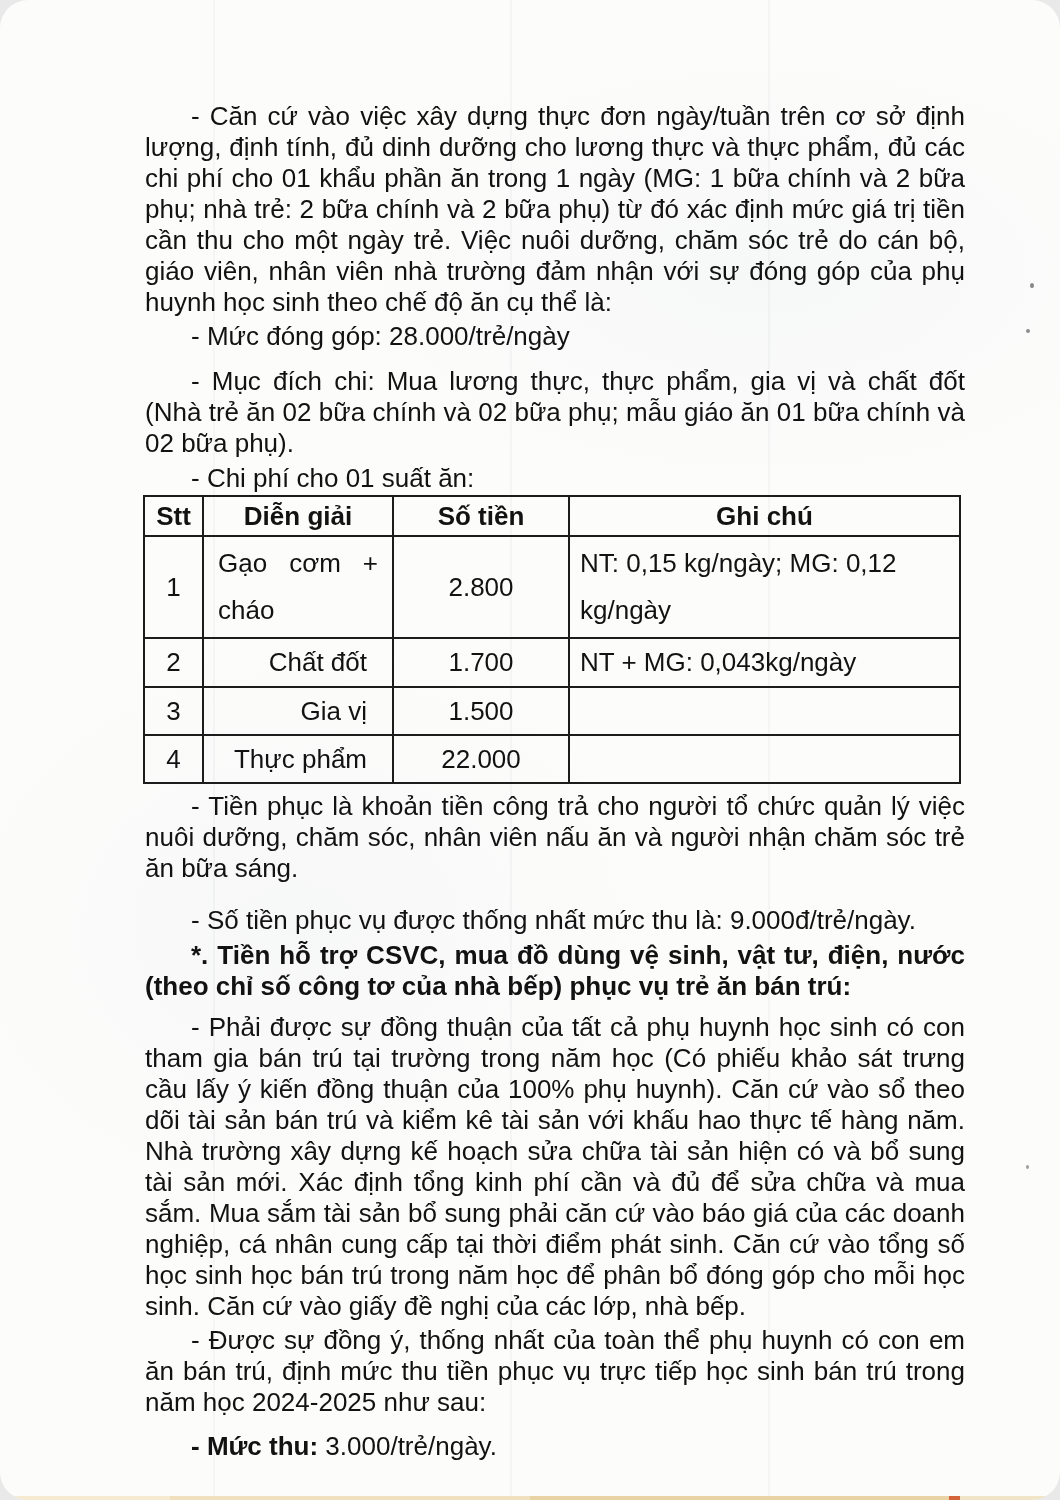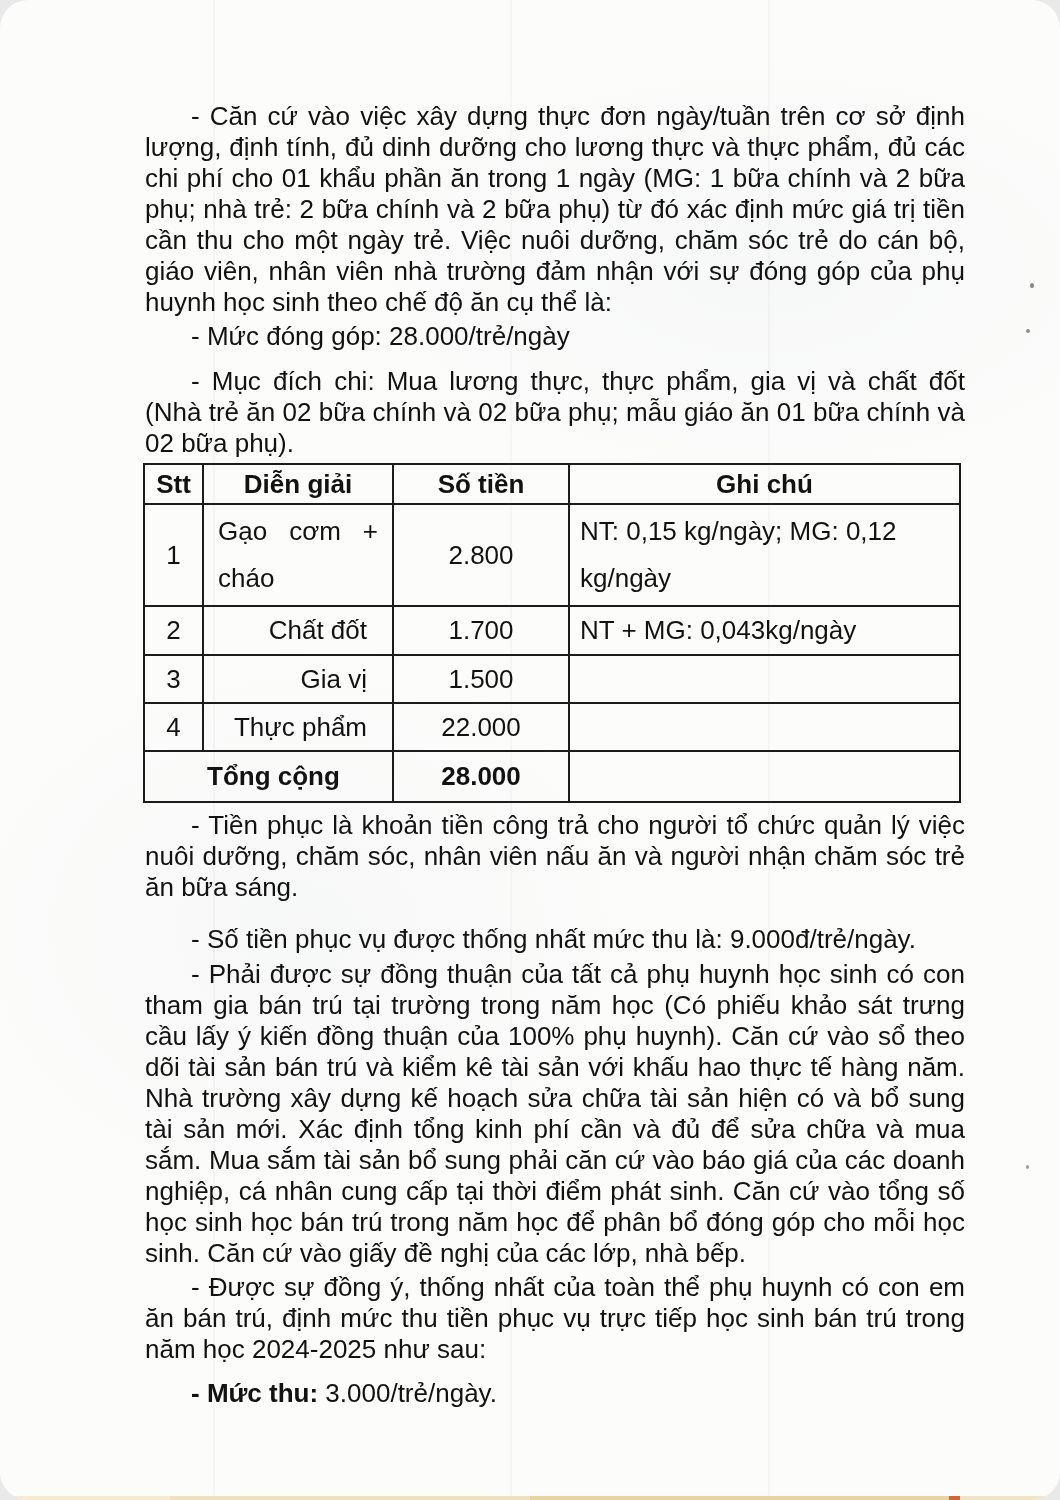--- a/index.html
+++ b/index.html
@@ -61,20 +61,21 @@
   <div class="streak" id="st3"></div>
 
   <div class="doc">
 
     <p class="para" id="p1">- Căn cứ vào việc xây dựng thực đơn ngày/tuần trên cơ sở định lượng, định tính, đủ dinh dưỡng cho lương thực và thực phẩm, đủ các chi phí cho 01 khẩu phần ăn trong 1 ngày (MG: 1 bữa chính và 2 bữa phụ; nhà trẻ: 2 bữa chính và 2 bữa phụ) từ đó xác định mức giá trị tiền cần thu cho một ngày trẻ. Việc nuôi dưỡng, chăm sóc trẻ do cán bộ, giáo viên, nhân viên nhà trường đảm nhận với sự đóng góp của phụ huynh học sinh theo chế độ ăn cụ thể là:</p>
 
     <p class="para" id="p2">- Mức đóng góp: 28.000/trẻ/ngày</p>
 
     <p class="para" id="p3">- Mục đích chi: Mua lương thực, thực phẩm, gia vị và chất đốt (Nhà trẻ ăn 02 bữa chính và 02 bữa phụ; mẫu giáo ăn 01 bữa chính và 02 bữa phụ).</p>
 
+    <p class="para" id="p4">- Chi phí cho 01 suất ăn:</p>
 
     <table class="cost" id="cost">
       <colgroup>
         <col class="col-stt">
           <col class="col-desc">
           <col class="col-amt">
           <col>
       </colgroup>
       <thead>
         <tr>
@@ -102,33 +103,29 @@
           <td class="desc">Gia vị</td>
           <td class="amount">1.500</td>
           <td class="note"></td>
         </tr>
         <tr class="r">
           <td class="stt">4</td>
           <td class="desc">Thực phẩm</td>
           <td class="amount">22.000</td>
           <td class="note"></td>
         </tr>
-        <tr class="r-foot">
-          <td class="total-label" colspan="2">Tổng cộng</td>
-          <td class="amount">28.000</td>
-          <td class="note"></td>
-        </tr>
       </tbody>
     </table>
 
 
     <p class="para" id="p5">- Tiền phục là khoản tiền công trả cho người tổ chức quản lý việc nuôi dưỡng, chăm sóc, nhân viên nấu ăn và người nhận chăm sóc trẻ ăn bữa sáng.</p>
 
     <p class="para" id="p6">- Số tiền phục vụ được thống nhất mức thu là: 9.000đ/trẻ/ngày.</p>
 
+    <p class="para bold" id="h2">*. Tiền hỗ trợ CSVC, mua đồ dùng vệ sinh, vật tư, điện, nước (theo chỉ số công tơ của nhà bếp) phục vụ trẻ ăn bán trú:</p>
 
     <p class="para" id="p7">- Phải được sự đồng thuận của tất cả phụ huynh học sinh có con tham gia bán trú tại trường trong năm học (Có phiếu khảo sát trưng cầu lấy ý kiến đồng thuận của 100% phụ huynh). Căn cứ vào sổ theo dõi tài sản bán trú và kiểm kê tài sản với khấu hao thực tế hàng năm. Nhà trường xây dựng kế hoạch sửa chữa tài sản hiện có và bổ sung tài sản mới. Xác định tổng kinh phí cần và đủ để sửa chữa và mua sắm. Mua sắm tài sản bổ sung phải căn cứ vào báo giá của các doanh nghiệp, cá nhân cung cấp tại thời điểm phát sinh. Căn cứ vào tổng số học sinh học bán trú trong năm học để phân bổ đóng góp cho mỗi học sinh. Căn cứ vào giấy đề nghị của các lớp, nhà bếp.</p>
 
     <p class="para" id="p8">- Được sự đồng ý, thống nhất của toàn thể phụ huynh có con em ăn bán trú, định mức thu tiền phục vụ trực tiếp học sinh bán trú trong năm học 2024-2025 như sau:</p>
 
     <p class="para" id="p9">
       <strong>- Mức thu: </strong><span>3.000/trẻ/ngày.</span>
     </p>
 
   </div>

